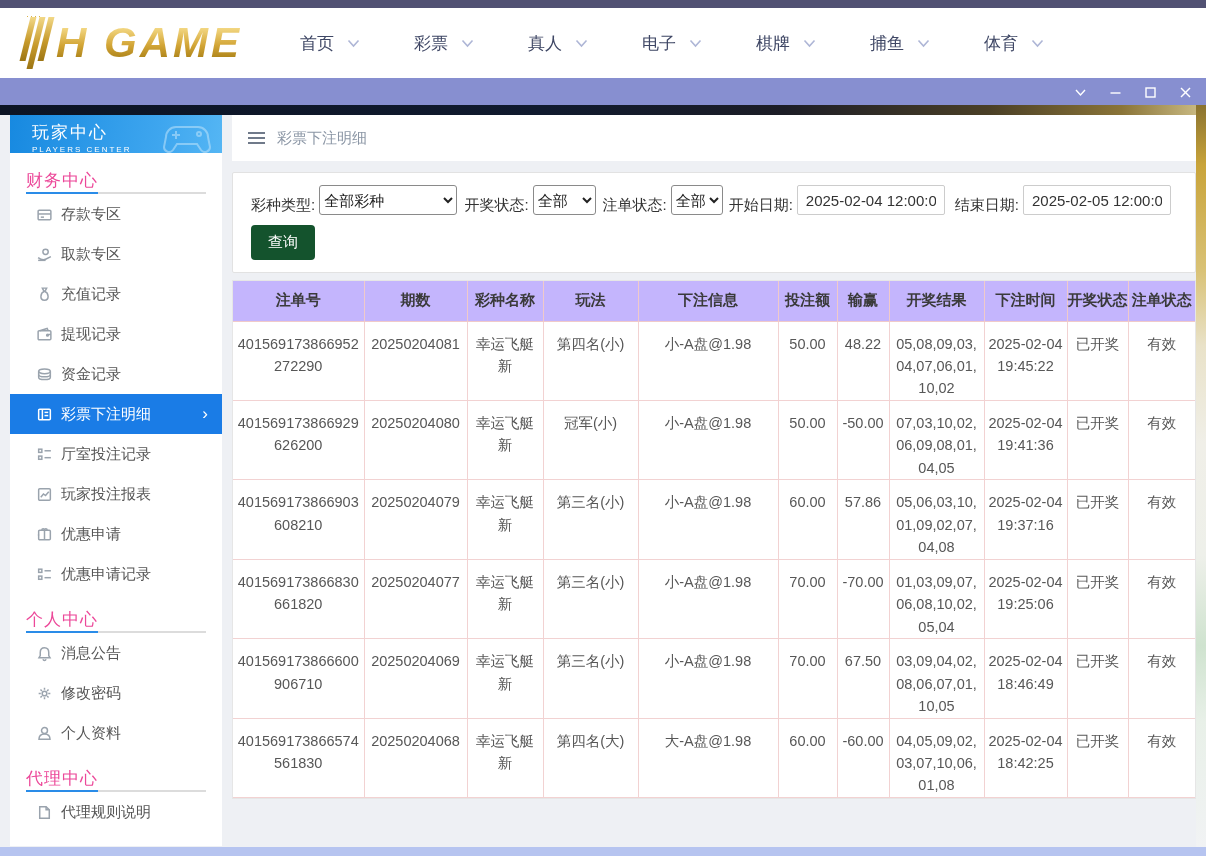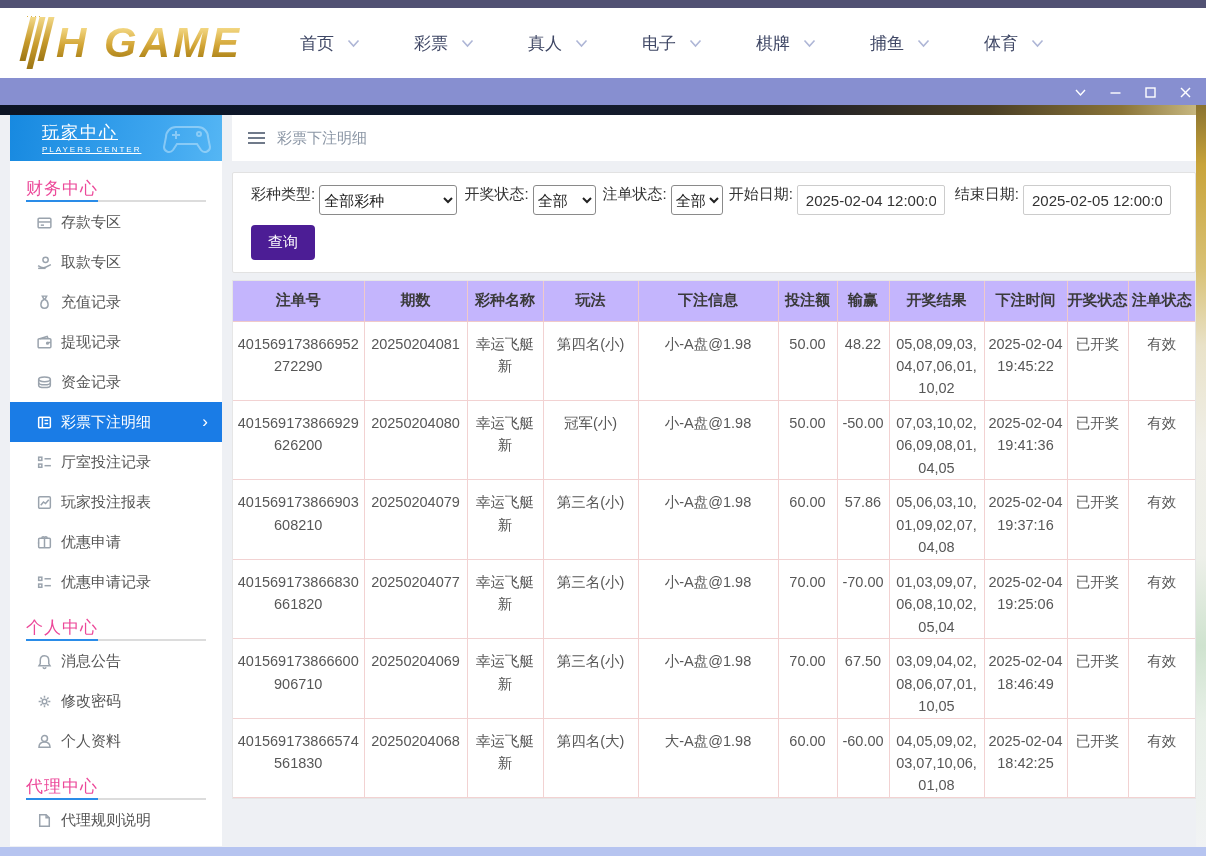--- a/index.html
+++ b/index.html
@@ -27,21 +27,21 @@
   .win-ctl svg { width:13px; height:13px; fill:none; stroke:#fff; stroke-width:1.4; }
 
   
   .dark-strip { height:10px; background:linear-gradient(90deg,#0c1424 0%,#101a2e 45%,#1c1d26 65%,#4a3f26 82%,#8a7438 93%,#cfc089 100%); }
 
   
   .app-body { position:relative; height:741px; display:flex; padding:0 10px 0 10px; background:#eef0f4; }
 
   
   .sidebar { width:212px; background:#fff; height:731px; flex:none; }
-  .sb-header { height:46px; background:linear-gradient(100deg,#1789e0,#3ea6ef 70%,#55b6f4); position:relative; color:#fff; padding:6px 0 0 32px; overflow:hidden;text-decoration:underline; }
+  .sb-header { height:38px; background:linear-gradient(100deg,#1789e0,#3ea6ef 70%,#55b6f4); position:relative; color:#fff; padding:6px 0 0 22px; overflow:hidden; }
   .sb-title { font-size:17px; letter-spacing:2px; }
   .sb-subtitle { font-size:8px; letter-spacing:2px; margin-top:1px; }
   .sb-pad { position:absolute; right:8px; top:4px; opacity:.55; }
   .sb-menu { padding-top:2px; }
   .sb-section { padding:14px 16px 0 16px; }
   .sb-sec-title { font-size:17px; color:#ec4899; letter-spacing:1px; }
   .sb-sec-line { height:2px; background:#dcdcdc; position:relative; }
   .sb-sec-line::before { content:""; position:absolute; left:0; top:0; height:2px; width:40%; background:#2a8ce8; }
   .sb-item { display:flex; align-items:center; height:40px; padding:0 14px 0 26px; cursor:pointer; color:#555; font-size:15px; }
   .sb-item .mi { width:17px; height:17px; stroke:#9aa3ad; fill:none; stroke-width:1.4; flex:none; }
@@ -51,27 +51,27 @@
   .sb-item.active .sb-arrow { margin-left:auto; font-size:17px; color:#fff; }
 
   
   .main { flex:1; margin-left:10px; min-width:0; }
   .crumb-bar { height:46px; background:#fff; display:flex; align-items:center; padding:0 16px; }
   .hamburger { width:17px; cursor:pointer; }
   .hamburger i { display:block; height:2px; background:#707a8a; margin:3px 0; }
   .crumb-title { margin-left:12px; font-size:15px; color:#8b96a5; }
 
   .filter-panel { margin-top:11px; background:#fff; border:1px solid #e2e2e2; border-radius:2px; padding:12px 14px 12px 18px; }
-  .filter-row { display:flex; align-items:flex-start; flex-wrap:nowrap; }
+  .filter-row { display:flex; align-items:flex-end; flex-wrap:nowrap; }
   .f-label { font-size:15px; color:#333; margin-right:4px; white-space:nowrap; }
   .f-select { font-size:15px; color:#222; border:1px solid #8a8a8a; border-radius:3px; background:#fff; height:30px; margin-right:8px; }
   .sel-type { width:151px; } .sel-draw { width:70px; margin-right:6px;} .sel-order { width:56px; margin-right:6px;}
   .f-input { font-size:15px; color:#333; border:1px solid #ccc; border-radius:2px; height:30px; padding:0 8px; margin-right:10px; }
   .inp-date { width:148px; }
-  .btn-search { margin-top:10px; background:#4c1d95; color:#fff; border:none; border-radius:4px; font-size:15px; padding:8px 17px; cursor:pointer; }
+  .btn-search { margin-top:10px; background:#14532d; color:#fff; border:none; border-radius:4px; font-size:15px; padding:8px 17px; cursor:pointer; }
 
   
   .table-wrap { margin-top:7px; background:#fff; border:1px solid #e6e6e6; }
   table { border-collapse:collapse; table-layout:fixed; width:962px; }
   th { background:#c4b5fd; font-size:15px; color:#3a3a3a; font-weight:bold; height:40px; border:1px solid #f0caca; border-top:none; }
   th:first-child { border-left:none; } th:last-child { border-right:none; }
   td { border:1px solid #f2d2d2; font-size:14.5px; color:#575757; text-align:center; vertical-align:top; padding:11px 3px 0 3px; height:76px; line-height:1.55; word-break:break-all; }
   td:first-child { border-left:none; } td:last-child { border-right:none; }
 
   

